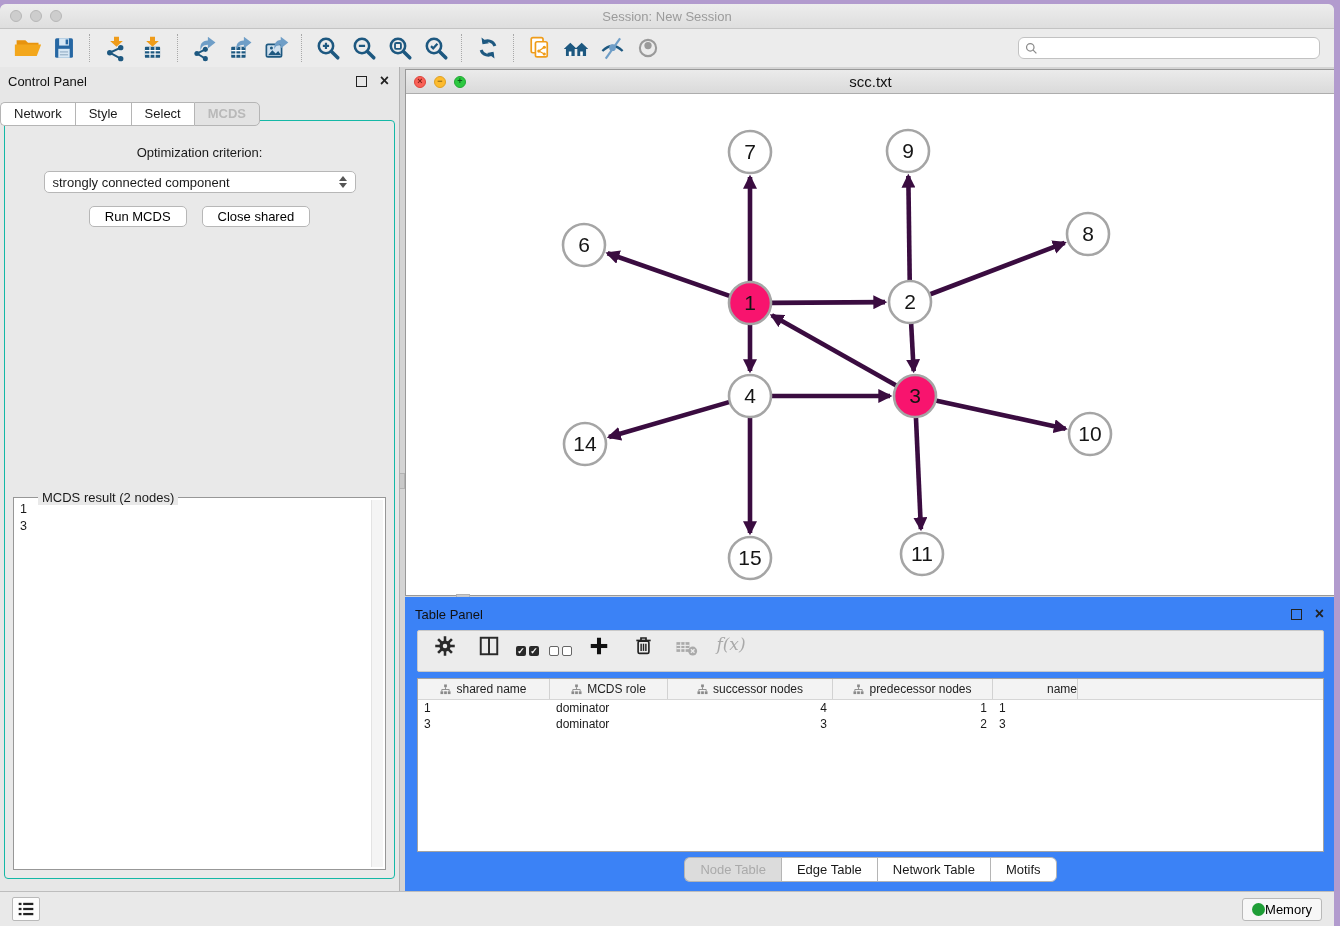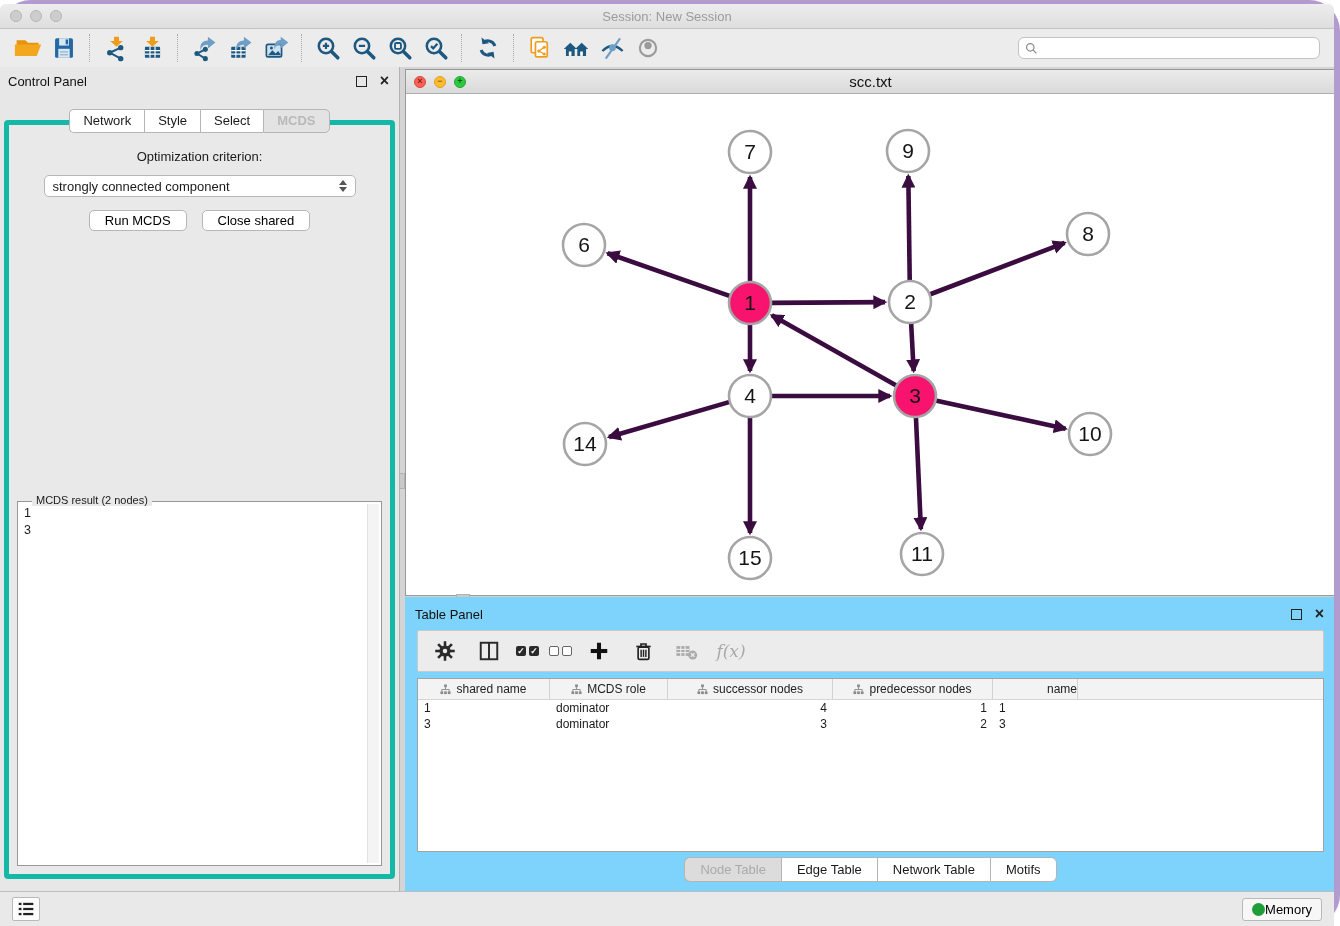--- a/index.html
+++ b/index.html
@@ -1,17 +1,17 @@
 <!DOCTYPE html>
 <html><head>
 <meta charset="utf-8">
 <style>
   html,body{margin:0;padding:0;width:1340px;height:926px;overflow:hidden;
     font-family:"Liberation Sans",sans-serif;font-size:13px;color:#1a1a1a;}
-  .desktop{position:relative;width:1340px;height:926px;background:#b29bce;border-radius:31px;}
+  .desktop{position:relative;width:1340px;height:926px;background:#b29bce;}
   .app-window{position:absolute;left:0;top:4px;width:1334px;height:922px;background:#e7e7e7;
     border-top-left-radius:6px;border-top-right-radius:6px;overflow:hidden;}
   
   .titlebar{height:24px;background:linear-gradient(#ededed,#dedede);border-bottom:1px solid #c3c3c3;
     position:relative;display:flex;align-items:center;padding:0 10px;
     border-top-left-radius:6px;border-top-right-radius:6px;}
   .lights{display:flex;gap:8px;z-index:2;}
   .light{width:12px;height:12px;border-radius:50%;display:flex;align-items:center;justify-content:center;
     font-size:9px;font-weight:bold;line-height:1;box-sizing:border-box;}
   .light.inactive{background:#cdcdcd;border:1px solid #b7b7b7;color:transparent;}
@@ -25,56 +25,56 @@
   .search-box input{flex:1;border:none;outline:none;font-size:12px;background:transparent;font-family:"Liberation Sans",sans-serif;}
   
   .workspace{position:absolute;top:63px;bottom:35px;left:0;right:0;background:#d4d4d4;}
   
   .control-panel{position:absolute;left:0;top:0;width:399px;bottom:0;background:#e7e7e7;border-right:1px solid #b3b3b3;}
   .panel-header{height:24px;display:flex;align-items:center;padding:2px 10px 0 8px;}
   .panel-title{font-size:13px;color:#111;}
   .panel-controls{margin-left:auto;display:flex;align-items:center;gap:13px;}
   .float-icon{width:9px;height:9px;border:1.5px solid #222;display:inline-block;}
   .close-icon{font-size:16px;font-weight:bold;color:#222;line-height:10px;}
-  .cp-tabs{display:flex;justify-content:center;position:relative;z-index:2;margin-top:16px;}
+  .cp-tabs{display:flex;position:relative;z-index:2;margin-top:9px;}
   .tab-seg{padding:3px 13px 4px;background:#fff;border:1px solid #b5b5b5;border-right:none;font-size:13px;cursor:pointer;}
   .tab-seg:first-child{border-top-left-radius:5px;border-bottom-left-radius:5px;}
   .tab-seg:last-child{border-top-right-radius:5px;border-bottom-right-radius:5px;border-right:1px solid #b5b5b5;font-weight:bold;}
   .tab-seg.selected{background:#e3e3e3;color:#b9b9b9;}
-  .cp-body{position:absolute;left:4px;right:4px;top:53px;bottom:12px;border:5px solid #14b8a6;border-radius:4px;background:#e9e9e9;}
+  .cp-body{position:absolute;left:4px;right:4px;top:53px;bottom:12px;border:1px solid #14b8a6;border-radius:4px;background:#e9e9e9;}
   .opt-label{text-align:center;margin-top:24px;font-size:13px;}
   .dropdown{margin:11px auto 0;width:294px;height:20px;background:#fff;border:1px solid #b7b7b7;border-radius:5px;
     display:flex;align-items:center;padding:0 8px;font-size:13px;cursor:pointer;}
   .dd-arrows{margin-left:auto;display:flex;flex-direction:column;gap:2px;}
   .dd-up{width:0;height:0;border-left:4px solid transparent;border-right:4px solid transparent;border-bottom:5px solid #555;}
   .dd-down{width:0;height:0;border-left:4px solid transparent;border-right:4px solid transparent;border-top:5px solid #555;}
   .btn-row{display:flex;justify-content:center;gap:15px;margin-top:13px;}
   .push-btn{height:21px;padding:0 15px;background:#fff;border:1px solid #b7b7b7;border-radius:5px;font-size:13px;
     font-family:"Liberation Sans",sans-serif;cursor:pointer;}
   .groupbox{position:absolute;left:8px;right:8px;top:376px;bottom:8px;border:1px solid #979797;background:#fff;}
-  .gb-legend{position:absolute;top:-8px;left:14px;background:#e9e9e9;padding:0 4px;font-size:11px;}
+  .gb-legend{position:absolute;top:-8px;left:24px;background:#e9e9e9;padding:0 4px;font-size:13px;}
   .gb-lines{position:absolute;top:3px;left:6px;right:16px;bottom:3px;font-size:12.5px;line-height:17px;overflow:hidden;}
   .gb-scroll{position:absolute;top:2px;right:2px;bottom:2px;width:11px;background:#f4f4f4;border-left:1px solid #e3e3e3;}
   
   .net-window{position:absolute;left:405px;top:2px;width:931px;height:527px;border:1px solid #999;background:#fff;box-sizing:border-box;}
   .nw-titlebar{height:23px;background:linear-gradient(#ebebeb,#dadada);border-bottom:1px solid #adadad;
     display:flex;align-items:center;padding:0 8px;position:relative;}
   .light.red{background:#f96157;border:1px solid #de443b;color:#7c1f17;}
   .light.yellow{background:#fdbb2e;border:1px solid #dfa122;color:#8a6512;}
   .light.green{background:#2cc840;border:1px solid #22a834;color:#0d5e1a;}
   .nw-title{position:absolute;left:0;right:0;text-align:center;font-size:15px;color:#111;}
   .nw-canvas{position:absolute;top:24px;left:0;right:0;bottom:0;background:#fff;overflow:hidden;}
   .h-handle{position:absolute;left:456px;top:527px;width:12px;height:4px;background:#c9c9c9;border:1px solid #b2b2b2;}
   .v-handle{position:absolute;left:399px;top:406px;width:4px;height:14px;background:#c9c9c9;border:1px solid #b2b2b2;}
   
-  .table-panel{position:absolute;left:405px;top:530px;width:931px;bottom:0;background:#7dd3fc;box-sizing:border-box;}
+  .table-panel{position:absolute;left:405px;top:530px;width:931px;bottom:0;background:#3b82f6;box-sizing:border-box;}
   .tp-header{height:26px;display:flex;align-items:center;padding:4px 12px 0 10px;}
   .tp-toolbar{margin:3px 12px 0;height:40px;background:#ececec;border:1px solid #c9c9c9;border-radius:2px;
     display:flex;align-items:center;gap:10px;padding:0 10px;}
-  .ttbtn{width:34px;height:34px;background:none;border:none;display:flex;align-items:center;justify-content:center;padding:0;cursor:pointer;}
+  .ttbtn{width:34px;height:34px;background:none;border:none;display:flex;align-items:flex-start;justify-content:center;padding:0;cursor:pointer;}
   .fx{font-family:"DejaVu Serif",serif;font-style:italic;font-size:17px;color:#a9a9a9;}
   .tp-table{margin:6px 12px 0;background:#fff;border:1px solid #a3a3a3;height:172px;position:relative;overflow:hidden;}
   .tp-thead{display:flex;height:20px;background:#f3f3f3;border-bottom:1px solid #d6d6d6;font-size:12px;color:#222;}
   .th{display:flex;align-items:center;justify-content:center;gap:5px;border-right:1px solid #d2d2d2;box-sizing:border-box;cursor:pointer;}
   .tr{display:flex;height:16px;font-size:12px;align-items:center;}
   .td{box-sizing:border-box;padding:0 6px;overflow:hidden;white-space:nowrap;}
   .tp-tabs{position:absolute;bottom:9px;left:0;right:0;display:flex;justify-content:center;}
   .tp-tab{padding:4px 15px;background:#fff;border:1px solid #b5b5b5;border-right:none;font-size:13px;cursor:pointer;}
   .tp-tab:first-child{border-top-left-radius:6px;border-bottom-left-radius:6px;}
   .tp-tab:last-child{border-top-right-radius:6px;border-bottom-right-radius:6px;border-right:1px solid #b5b5b5;}

